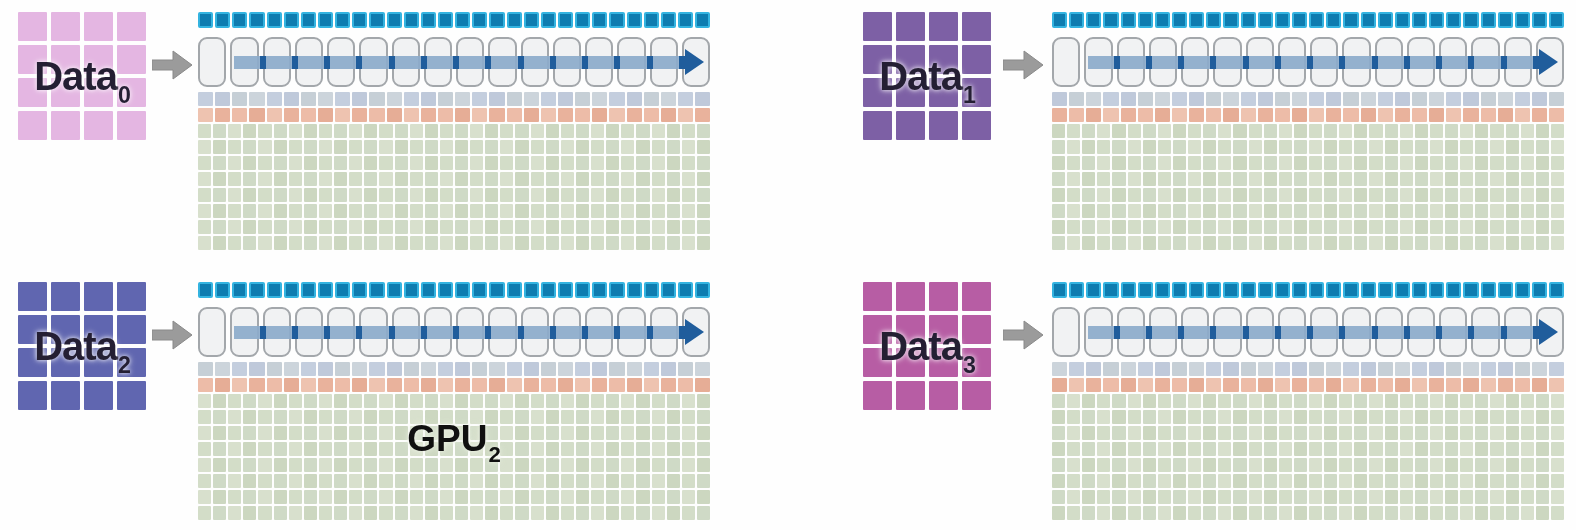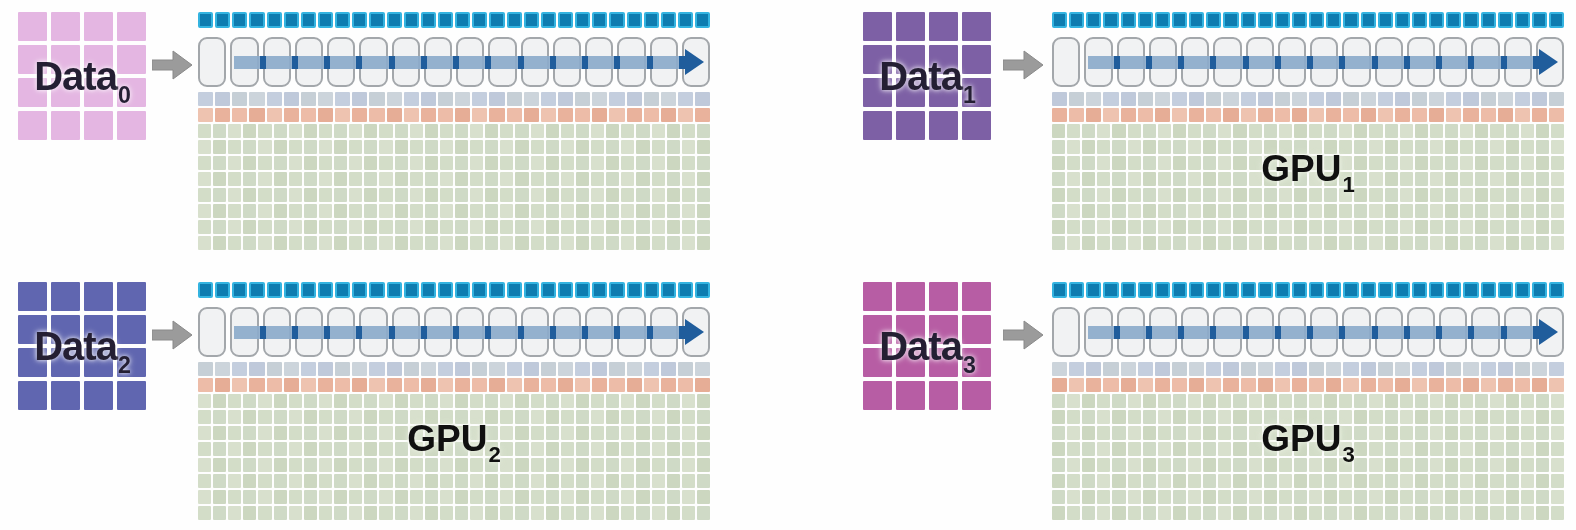--- a/index.html
+++ b/index.html
@@ -958,23 +958,20 @@
           <div class="green-cell" style="background: rgb(216, 224, 205);"></div>
           <div class="green-cell" style="background: rgb(204, 215, 192);"></div>
           <div class="green-cell" style="background: rgb(211, 221, 200);"></div>
           <div class="green-cell" style="background: rgb(207, 218, 198);"></div>
           <div class="green-cell" style="background: rgb(216, 224, 205);"></div>
           <div class="green-cell" style="background: rgb(204, 215, 192);"></div>
           <div class="green-cell" style="background: rgb(211, 221, 200);"></div>
           <div class="green-cell" style="background: rgb(207, 218, 198);"></div>
           <div class="green-cell" style="background: rgb(216, 224, 205);"></div>
         </div>
-    <div class="gpu-label">
-      <span><span class="gl-text">GPU</span><sub class="gl-sub">1</sub></span>
-    </div>
   </div>
 </div>
   <div class="quadrant q2 left">
   <div class="data-wrap">
     <div class="data-grid">
           <div class="data-cell" style="background: rgb(96, 102, 176);"></div>
           <div class="data-cell" style="background: rgb(96, 102, 176);"></div>
           <div class="data-cell" style="background: rgb(96, 102, 176);"></div>
           <div class="data-cell" style="background: rgb(96, 102, 176);"></div>
           <div class="data-cell" style="background: rgb(96, 102, 176);"></div>
@@ -1846,18 +1843,15 @@
           <div class="green-cell" style="background: rgb(211, 221, 200);"></div>
           <div class="green-cell" style="background: rgb(207, 218, 198);"></div>
           <div class="green-cell" style="background: rgb(216, 224, 205);"></div>
           <div class="green-cell" style="background: rgb(204, 215, 192);"></div>
           <div class="green-cell" style="background: rgb(211, 221, 200);"></div>
           <div class="green-cell" style="background: rgb(207, 218, 198);"></div>
           <div class="green-cell" style="background: rgb(216, 224, 205);"></div>
           <div class="green-cell" style="background: rgb(204, 215, 192);"></div>
           <div class="green-cell" style="background: rgb(211, 221, 200);"></div>
         </div>
-    <div class="gpu-label">
-      <span><span class="gl-text">GPU</span><sub class="gl-sub">3</sub></span>
-    </div>
   </div>
 </div>
 </div>
 
 </body></html>

